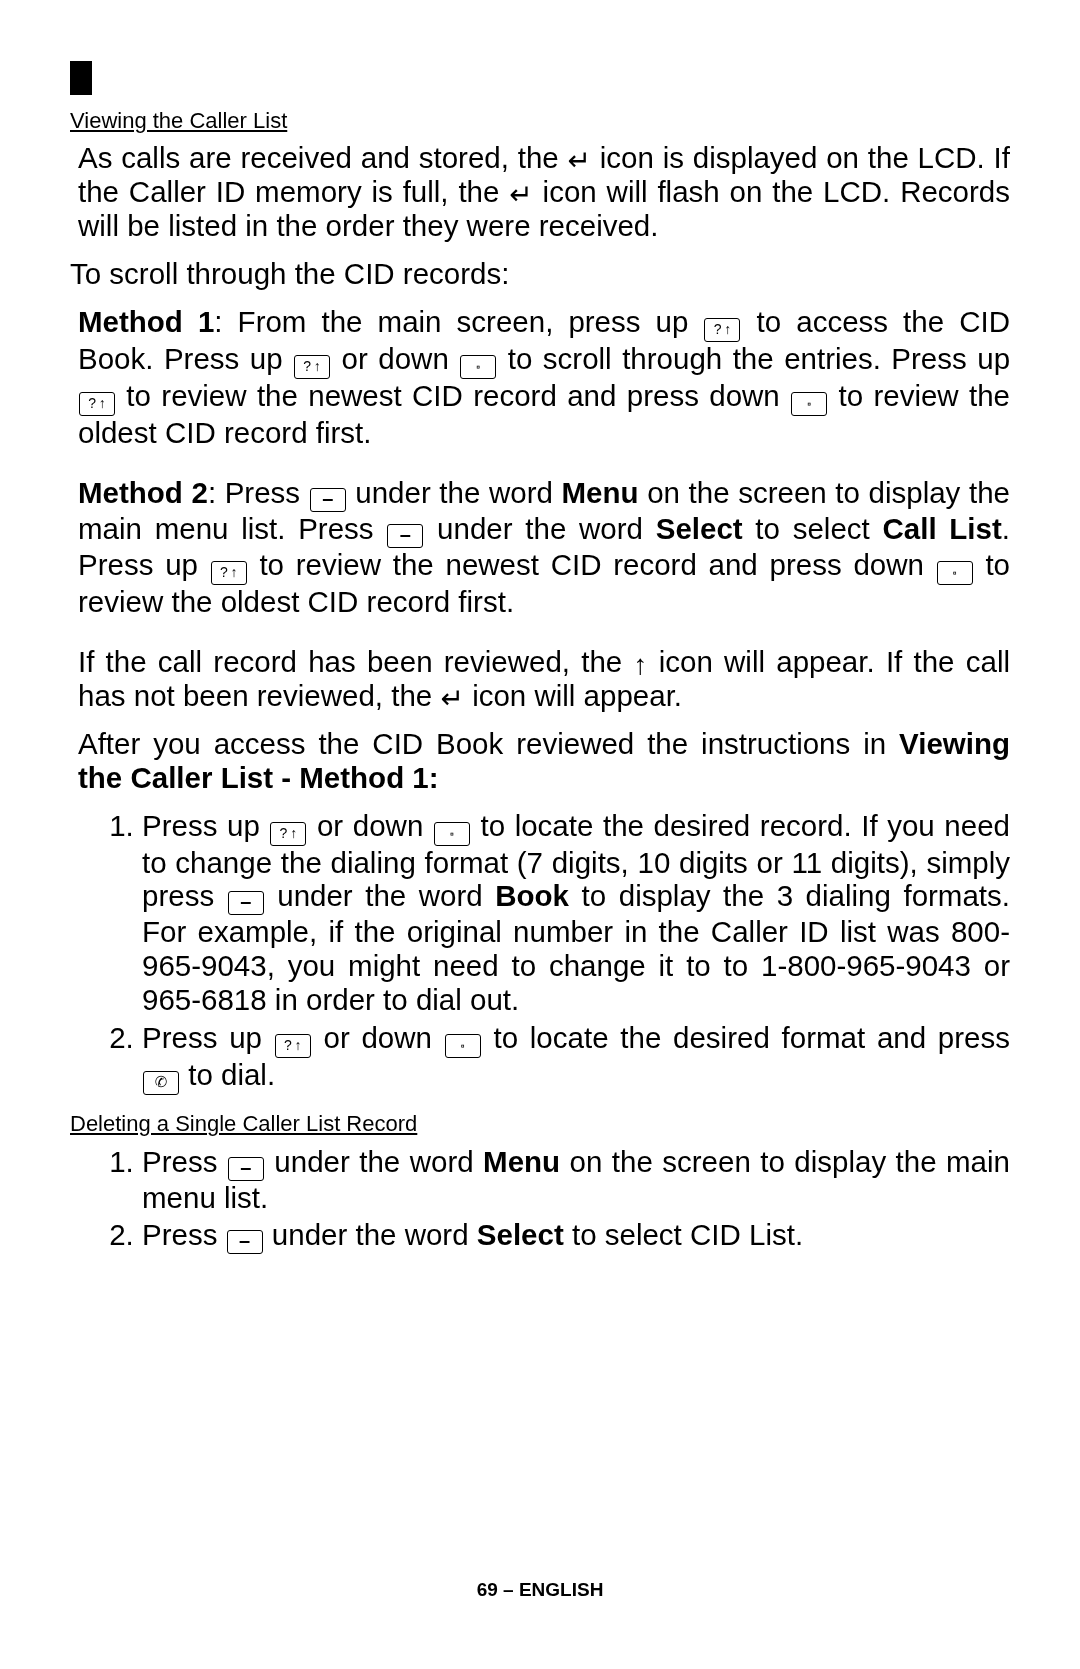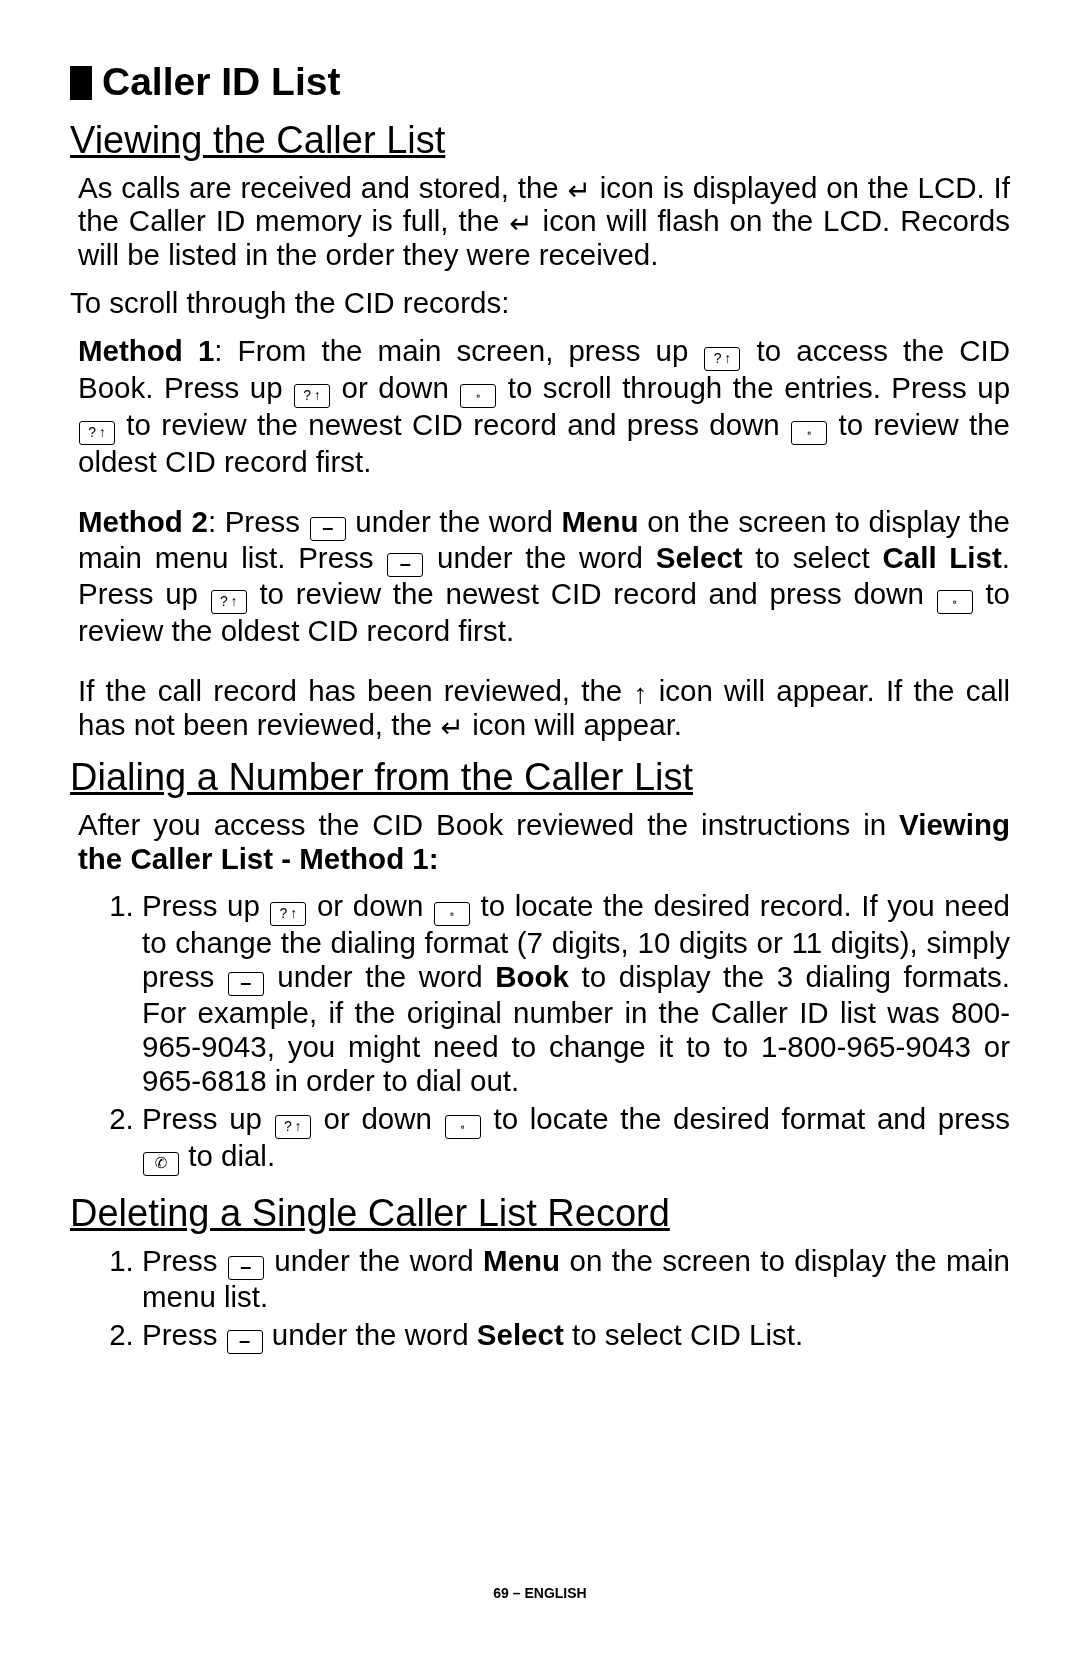--- a/index.html
+++ b/index.html
@@ -25,21 +25,21 @@
     display: inline-block;
     width: 22px;
     height: 34px;
     background: #000;
     margin-right: 10px;
     position: relative;
     top: 1px;
   }
   .subhead {
     text-decoration: underline;
-    font-size: 38px;
+    font-size: 22px;
     margin-top: 2px;
     margin-bottom: 8px;
   }
   p { margin: 0 0 14px 0; }
   .justify { text-align: justify; margin-left: 8px; }
   .bold { font-weight: bold; }
   .ic {
     display: inline-block;
     vertical-align: -2px;
     width: 34px;
@@ -56,36 +56,35 @@
   }
   .ic.dash::before { content: "–"; font-size: 20px; font-weight: bold; line-height: 18px; }
   .ic.up::before   { content: "?\2009\2191"; font-size: 14px; }
   .ic.down::before { content: "\2B1E"; font-size: 14px; }
   .ic.dial::before { content: "✆"; font-size: 15px; }
   .glyph { display:inline-block; vertical-align:-2px; font-size:28px; line-height:0; }
   ol { margin: 0 0 16px 0; padding-left: 64px; }
   ol li { margin-bottom: 4px; }
   .footer {
     text-align: center;
-    font-size: 14px;
+    font-size: 19px;
     font-weight: bold;
     position: absolute;
     bottom: 28px;
     left: 0; right: 0;
   }
   .page { position: relative; min-height: 100%; }
 </style>
 </head>
 <body>
 
 <div class="page">
 
 <div class="heading">
   <span class="block"></span>
-  <span>Caller ID List</span>
 </div>
 
 <div class="subhead">Viewing the Caller List</div>
 
 <p class="justify">
   <span>As calls are received and stored, the </span>
   <span class="glyph">↵</span>
   <span> icon is displayed on the LCD.  If the Caller ID memory is full, the </span>
   <span class="glyph">↵</span>
   <span> icon will flash on the LCD.  Records will be listed in the order they were received.</span>
@@ -117,21 +116,20 @@
   <span class="ic down"></span>
   <span> to review the oldest CID record first.</span>
 </p>
 
 <p class="justify" style="margin-top:26px">
   <span>If the call record has been reviewed, the </span><span class="glyph">↑</span><span> icon will appear.  If the call has not been reviewed, the </span>
   <span class="glyph">↵</span>
   <span> icon will appear.</span>
 </p>
 
-<div class="subhead">Dialing a Number from the Caller List</div>
 
 <p class="justify">
   <span>After you access the CID Book reviewed the instructions in </span><span class="bold">Viewing the Caller List -  Method 1:</span>
 </p>
 
 <ol>
   <li class="justify">
     <span>Press up</span>
     <span class="ic up"></span>
     <span>or down</span>

